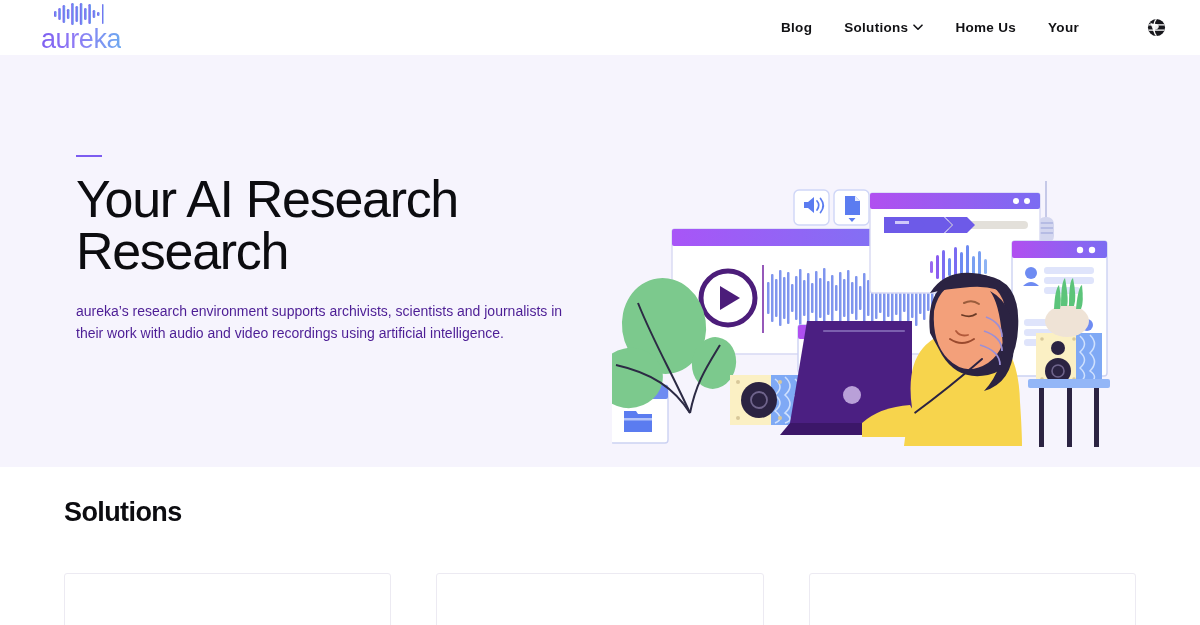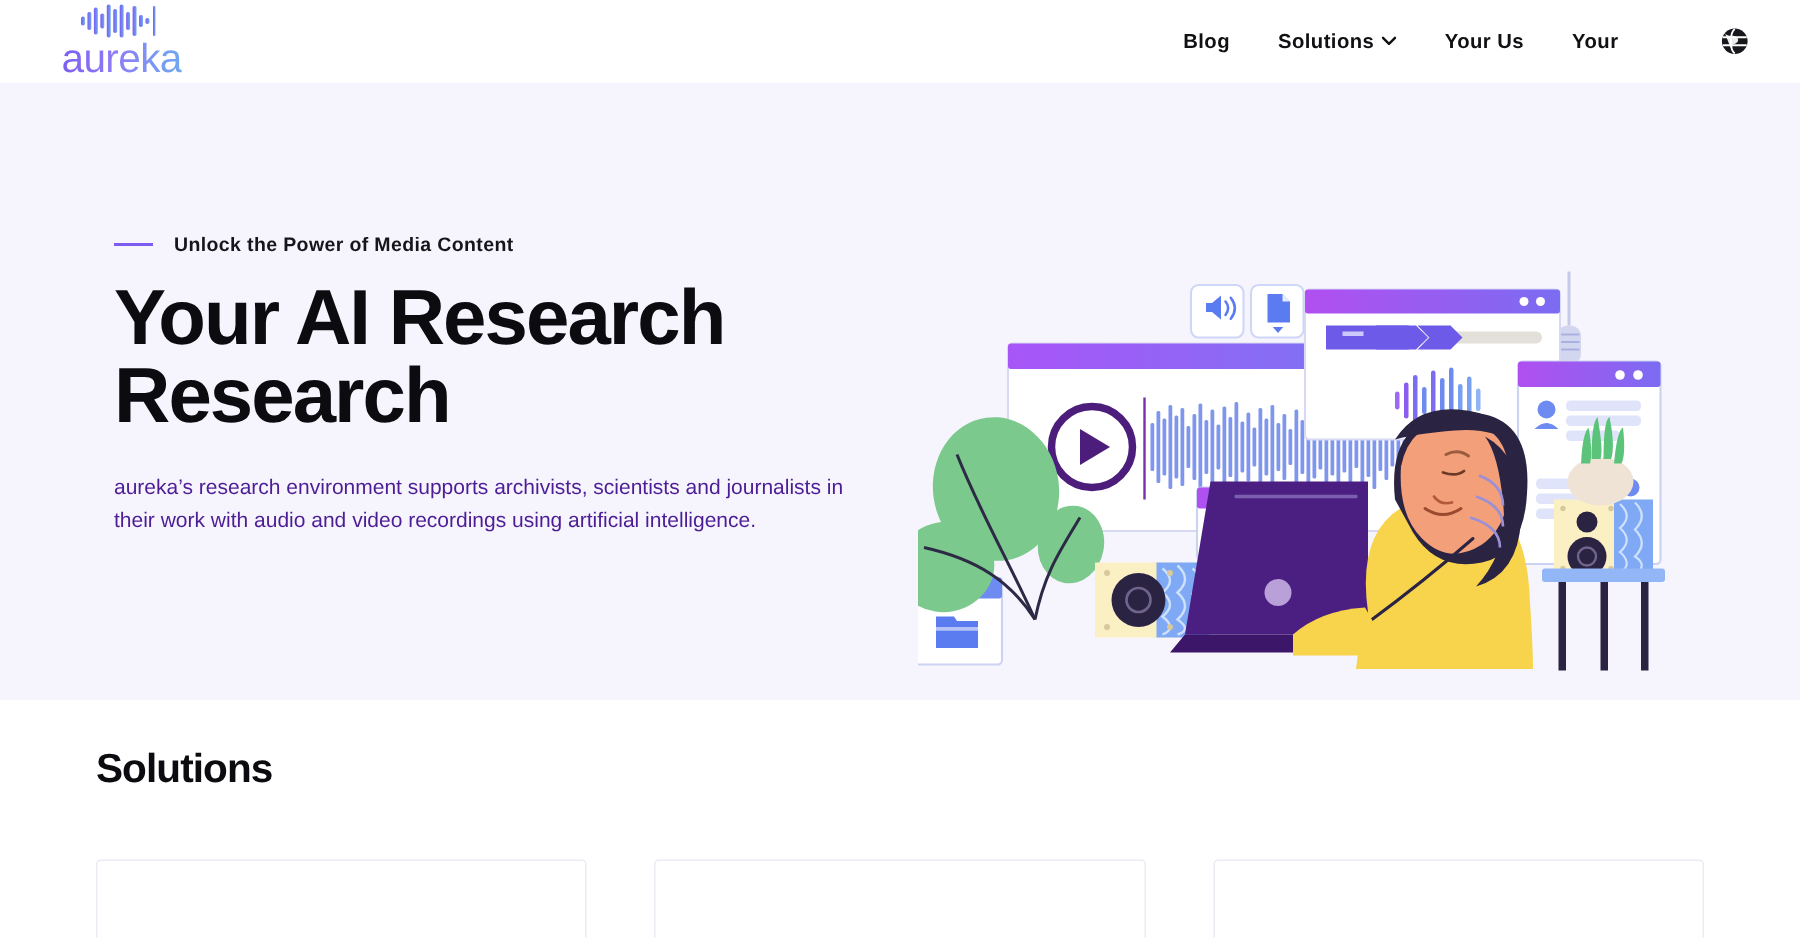--- a/index.html
+++ b/index.html
@@ -42,21 +42,21 @@
     position:relative; width:1200px; height:412px;
     background:#f6f4fd; overflow:hidden;
   }
   .hero-copy { position:absolute; left:76px; top:100px; width:560px; }
   .eyebrow { display:flex; align-items:center; gap:14px; margin-bottom:16px; }
   .eyebrow-line { width:26px; height:2px; background:#7c5cf0; display:block; }
   .eyebrow-text {
     font-size:13px; font-weight:bold; color:#16161a; letter-spacing:0.25px;
   }
   .hero-title {
-    font-size:52px; line-height:1.0; font-weight:bold; color:#0c0c10;
+    font-size:52px; line-height:1.0; font-weight:normal; color:#0c0c10;
     letter-spacing:-1.3px; margin-bottom:23px;
   }
   .hero-sub {
     font-size:14px; line-height:1.58; color:#4c1d95; max-width:515px;
   }
   .hero-art { position:absolute; left:612px; top:118px; width:520px; height:340px; }
 
   
   .solutions { position:relative; width:1200px; background:#fff; padding-top:30px; }
   .sec-title {
@@ -109,21 +109,21 @@
     </div>
 
     <div class="nav-item">
       <span>Solutions</span>
       <svg class="chev" width="10" height="7" viewBox="0 0 10 7">
         <path d="M1 1.2 L5 5.2 L9 1.2" fill="none" stroke="#111114" stroke-width="1.6" stroke-linecap="round" stroke-linejoin="round"></path>
       </svg>
     </div>
 
     <div class="nav-item">
-      <span>Your Us</span>
+      <span>Home Us</span>
     </div>
 
     <div class="nav-item">
       <span>Your</span>
     </div>
 
     <div class="globe-btn">
       <svg width="19" height="19" viewBox="0 0 20 20">
         <circle cx="10" cy="10" r="9" fill="#17171c"></circle>
         <path d="M10 1.4 C6.4 4 6.4 16 10 18.6" fill="none" stroke="#ffffff" stroke-width="1.3"></path>
@@ -133,21 +133,20 @@
     </div>
 
   </nav>
 </div>
 
 <section class="hero">
 
   <div class="hero-copy">
     <div class="eyebrow">
       <span class="eyebrow-line"></span>
-      <span class="eyebrow-text">Unlock the Power of Media Content</span>
     </div>
     <h1 class="hero-title">
       <span>Your AI Research</span><br>
       <span>Research</span>
     </h1>
     <p class="hero-sub">aureka’s research environment supports archivists, scientists and journalists in their work with audio and video recordings using artificial intelligence.</p>
   </div>
 
   <svg class="hero-art" viewBox="0 0 520 340">
     <defs>

